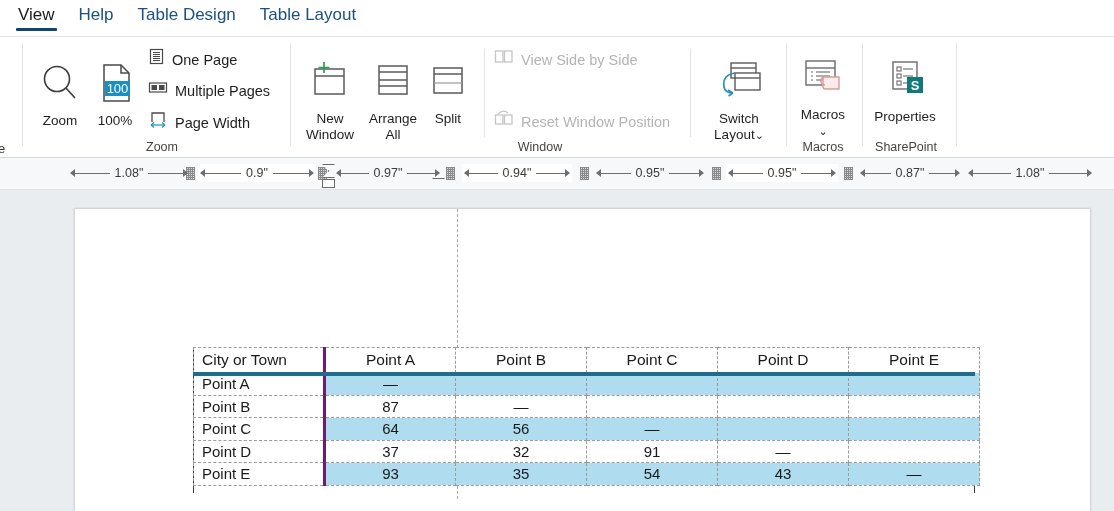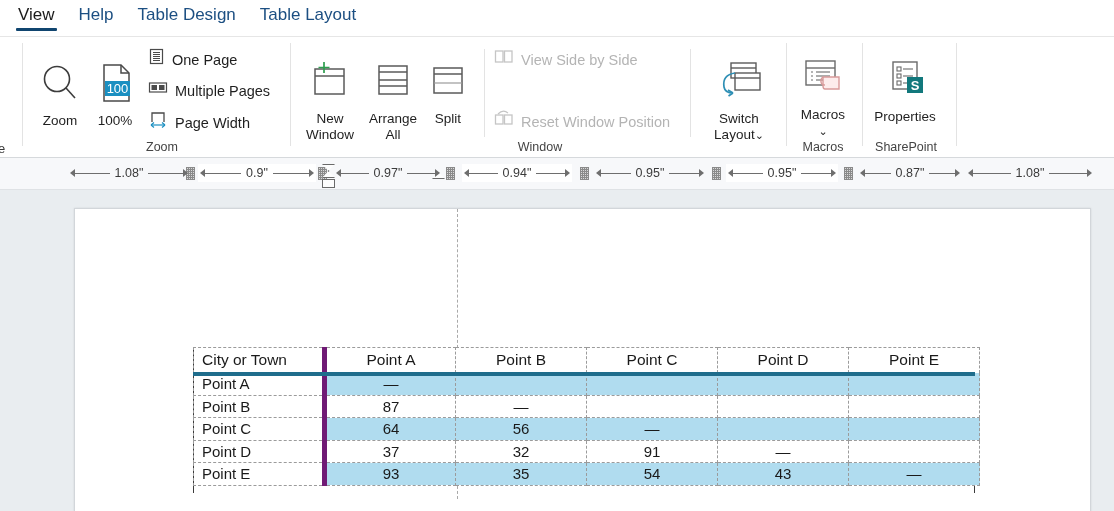--- a/index.html
+++ b/index.html
@@ -154,21 +154,21 @@
     font-size:15.5px;
     border-bottom:none;
     background:#ffffff;
   }
   .tbl th.firstcol { text-align:left; }
   .tbl thead tr { height:25px; }
   .tbl .firstcol {
     text-align:left;
     width:131px;
     background:#ffffff !important;
-    border-right:5px solid #701a75;
+    border-right:3px solid #701a75;
   }
   .tbl .datacol { text-align:center; width:131px; }
   .tbl tbody tr.band .datacol { background:#b0dcef; }
   .tbl tbody tr.plain .datacol { background:#ffffff; }
   .tbl tbody tr:first-child td { border-top:none; }
   .headrule {
     position:absolute; left:118px; top:163px;
     width:782px; height:4px; background:#1f6d8c;
   }
   .tbl-leftedge {

